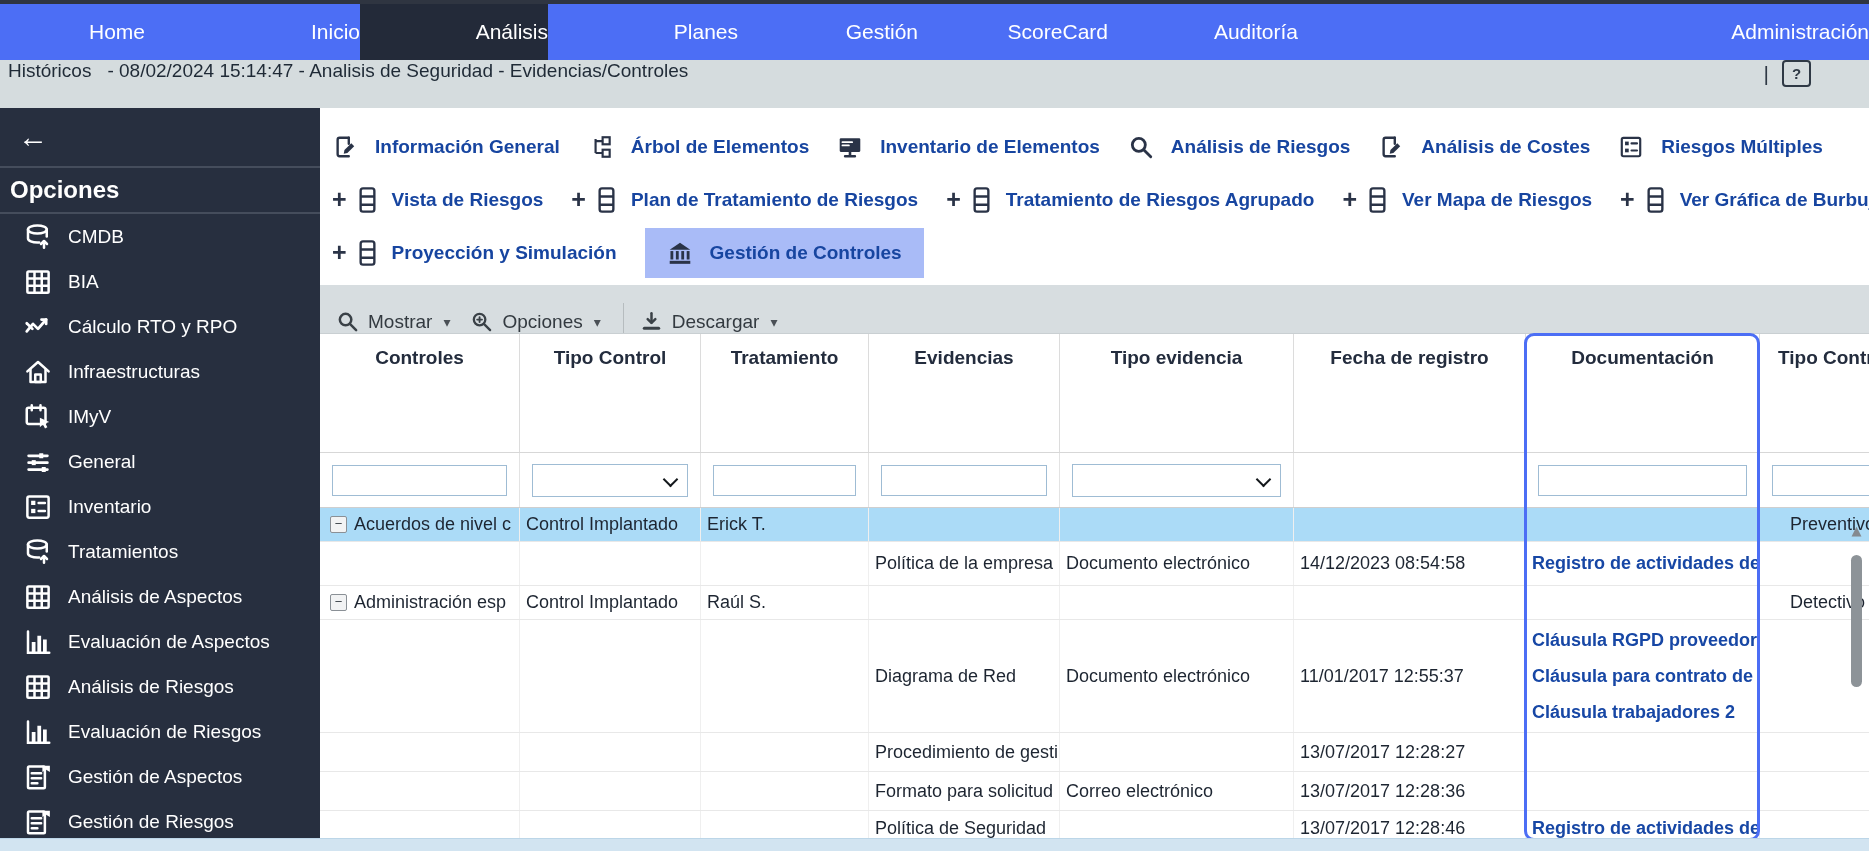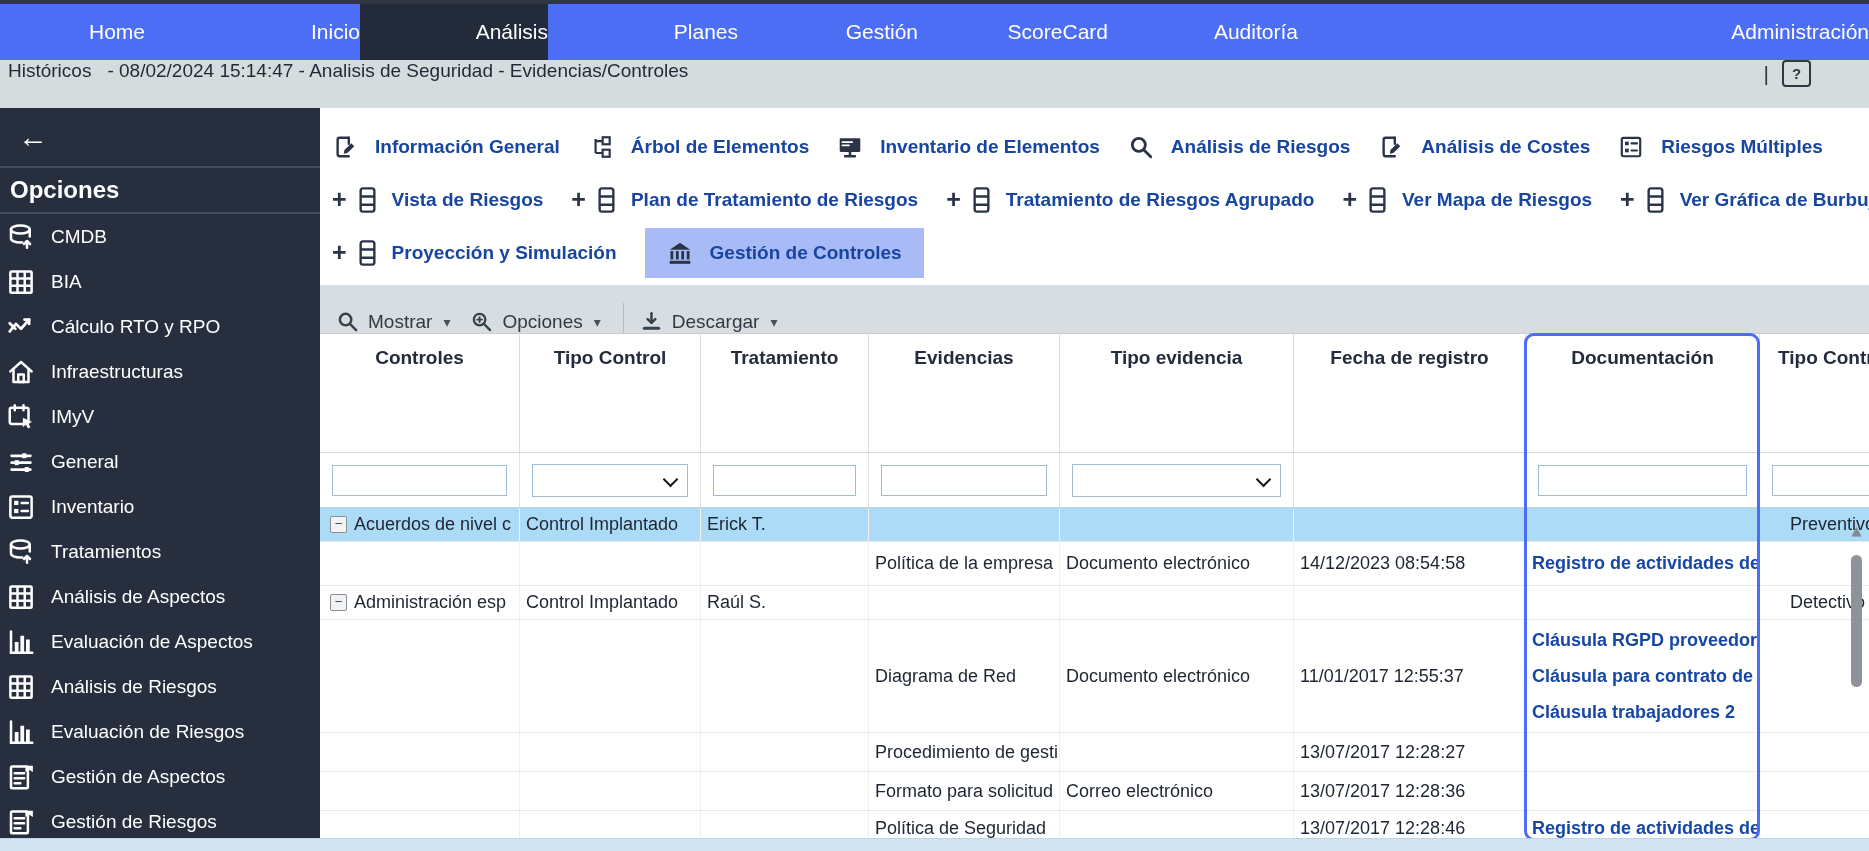--- a/index.html
+++ b/index.html
@@ -19,21 +19,21 @@
   .crumb-right{margin-left:auto;display:flex;align-items:center;margin-right:58px;gap:13px;}
   .crumb-divider{color:#2f3945;font-size:21px;}
   .help-box{width:25px;height:23px;border:2px solid #2f3945;border-radius:4px;display:flex;align-items:center;justify-content:center;
             font-weight:bold;font-size:15px;color:#2f3945;cursor:pointer;background:transparent;}
   
   .sidebar{position:absolute;left:0;top:108px;width:320px;height:730px;background:#272f3f;color:#fff;overflow:hidden;}
   .sb-back{height:60px;box-sizing:border-box;display:flex;align-items:center;padding-left:18px;border-bottom:2px solid #454d5c;
            font-size:30px;font-weight:bold;cursor:pointer;}
   .sb-title{height:46px;box-sizing:border-box;display:flex;align-items:center;padding-left:10px;font-size:24px;font-weight:bold;
             border-bottom:2px solid #454d5c;}
-  .sb-item{height:45px;display:flex;align-items:center;padding-left:6px;font-size:19px;cursor:pointer;}
+  .sb-item{height:45px;display:flex;align-items:center;padding-left:23px;font-size:19px;cursor:pointer;}
   .sb-item svg{width:30px;height:30px;margin-right:15px;color:#fff;flex:none;}
   
   .content{position:absolute;left:320px;top:108px;width:1549px;height:730px;background:#fff;overflow:hidden;}
   .tabs{padding-top:12px;}
   .tabrow{display:flex;align-items:center;height:53px;padding-left:12px;}
   .tab{display:flex;align-items:center;margin-right:28px;color:#1745a0;font-weight:bold;font-size:19px;cursor:pointer;white-space:nowrap;gap:11px;}
   .tab svg{width:26px;height:26px;margin-right:6px;color:#2a3347;flex:none;}
   .tab .plus{font-size:25px;font-weight:bold;color:#2a3347;margin-right:1px;line-height:1;}
   .tab .tbl{width:17px;height:26px;margin-right:5px;}
   .tab.selected{background:#a9bbf7;padding:12px 22px;margin-right:0;}

